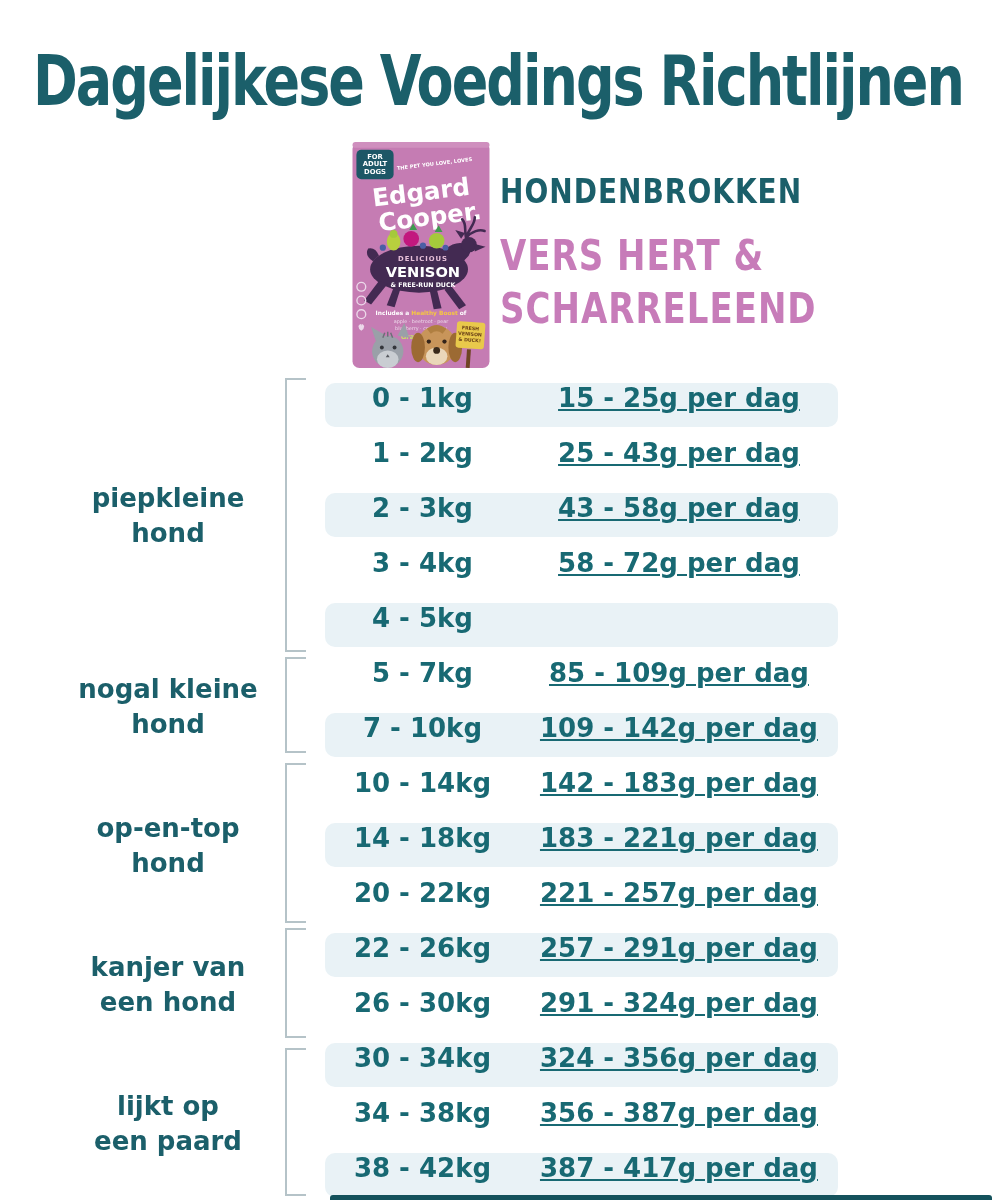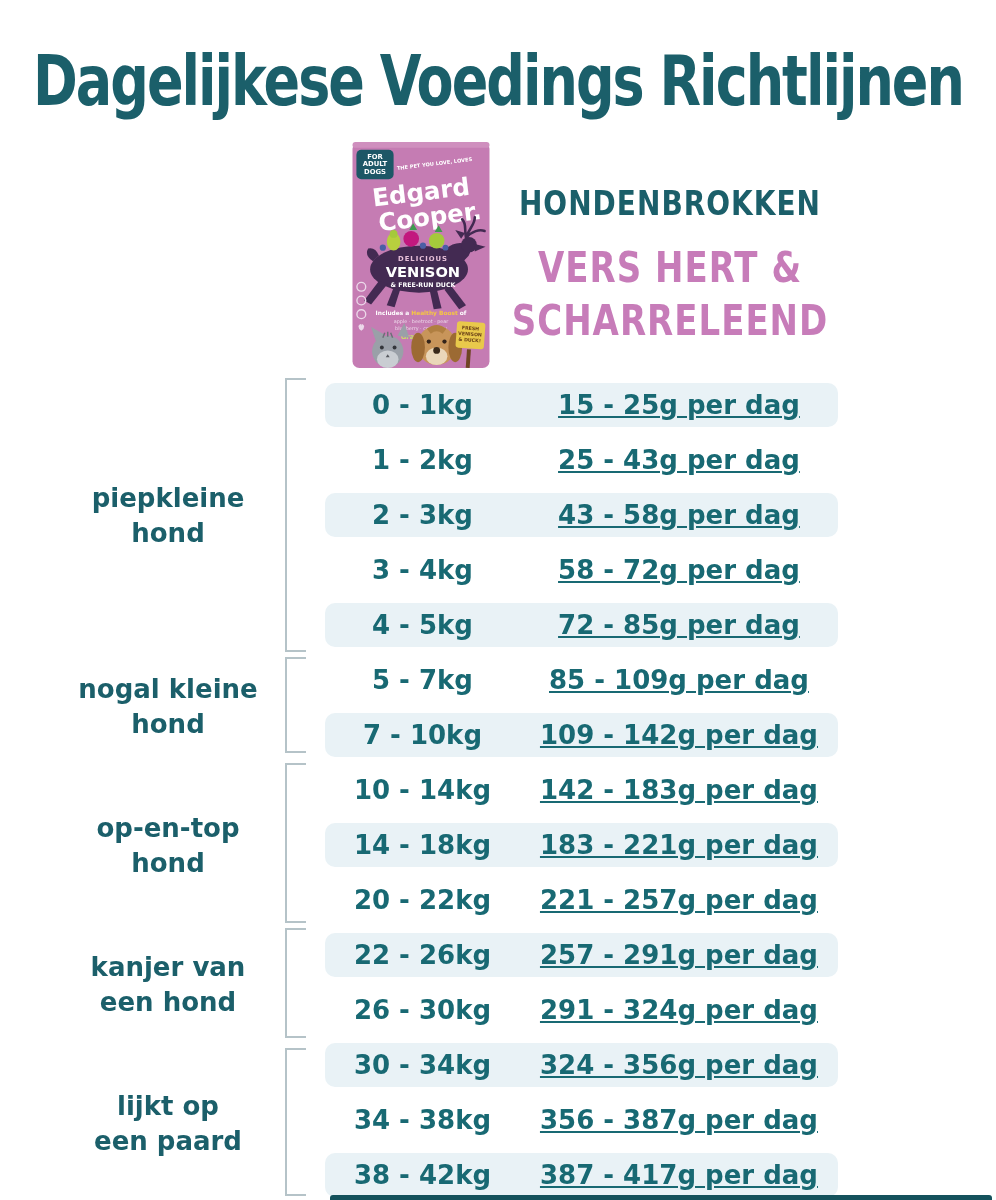--- a/index.html
+++ b/index.html
@@ -5,29 +5,29 @@
   html,body{margin:0;padding:0;background:#fff;}
   .canvas{position:relative;width:996px;height:1200px;background:#fff;overflow:hidden;
           font-family:"DejaVu Sans","Liberation Sans",sans-serif;}
 
   .title{position:absolute;left:0;top:4px;width:996px;text-align:center;
          font-size:54px;font-weight:bold;color:#1b5f6a;letter-spacing:-2px;
          transform:scaleY(1.3);transform-origin:top center;white-space:nowrap;}
 
   .bag{position:absolute;left:352px;top:140px;width:123px;height:228px;}
 
-  .heading{position:absolute;left:500px;top:184px;width:340px;text-align:center;}
+  .heading{position:absolute;left:500px;top:172px;width:340px;text-align:left;}
   .category{font-size:28px;font-weight:bold;color:#1b5f6a;letter-spacing:1px;
             transform:scaleY(1.2);transform-origin:top center;}
   .variant{margin-top:24px;font-size:34px;font-weight:bold;color:#c77cb9;letter-spacing:1px;
            line-height:42px;transform:scaleY(1.25);transform-origin:top center;}
 
   .rows{position:absolute;left:325px;top:383px;width:513px;display:flex;
         flex-direction:column;gap:11px;}
-  .row{height:44px;border-radius:10px;display:flex;align-items:center;}
+  .row{height:44px;border-radius:10px;display:flex;align-items:flex-start;}
   .row:nth-child(odd){background:#e9f2f6;}
   .cell{font-weight:bold;font-size:26px;color:#186973;text-align:center;white-space:nowrap;}
   .cell.w{width:38%;}
   .cell.d{width:62%;text-decoration:underline;}
 
   .glabel{position:absolute;left:30px;width:276px;text-align:center;font-size:26px;
           font-weight:bold;color:#1b5f6a;line-height:35px;white-space:pre-line;}
   .g1{top:481px;} .g2{top:672px;} .g3{top:811px;} .g4{top:950px;} .g5{top:1089px;}
 
   .bracket{position:absolute;left:285px;width:21px;border:2px solid #b5c3c8;border-right:none;
@@ -163,21 +163,20 @@
       <div class="row">
         <div class="cell w">2 - 3kg</div>
         <div class="cell d">43 - 58g per dag</div>
       </div>
       <div class="row">
         <div class="cell w">3 - 4kg</div>
         <div class="cell d">58 - 72g per dag</div>
       </div>
       <div class="row">
         <div class="cell w">4 - 5kg</div>
-        <div class="cell d">72 - 85g per dag</div>
       </div>
       <div class="row">
         <div class="cell w">5 - 7kg</div>
         <div class="cell d">85 - 109g per dag</div>
       </div>
       <div class="row">
         <div class="cell w">7 - 10kg</div>
         <div class="cell d">109 - 142g per dag</div>
       </div>
       <div class="row">

